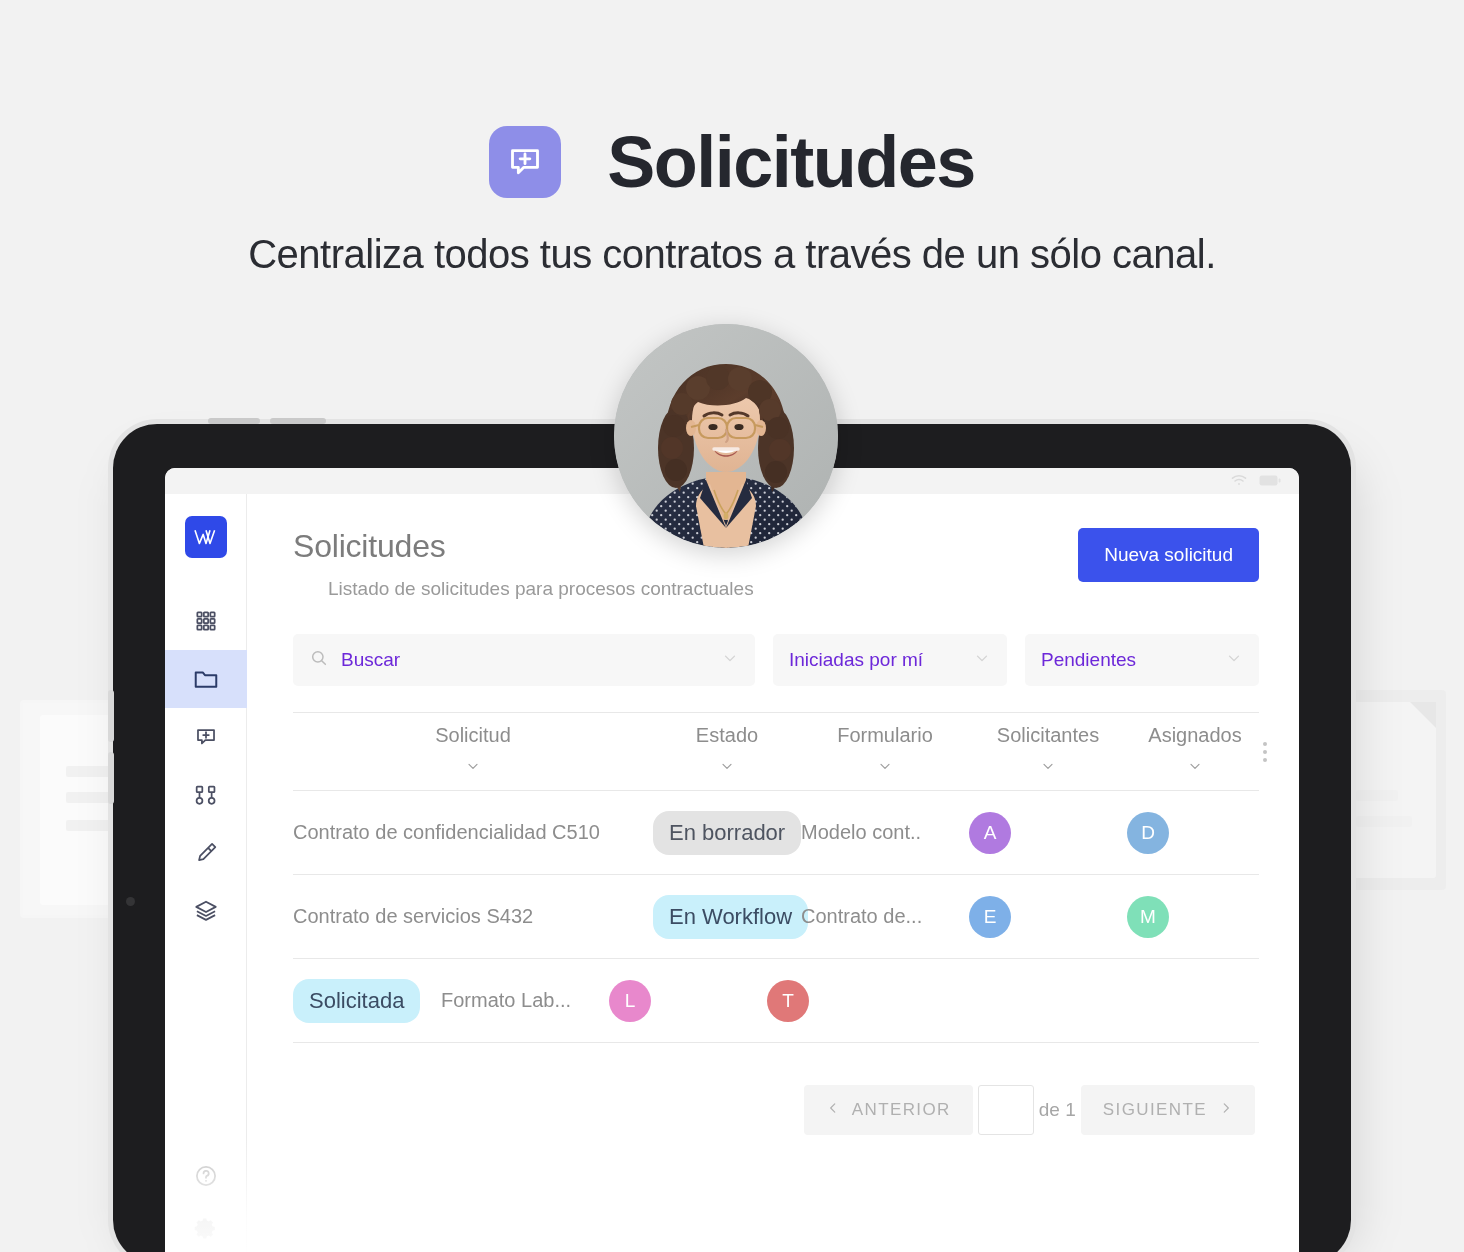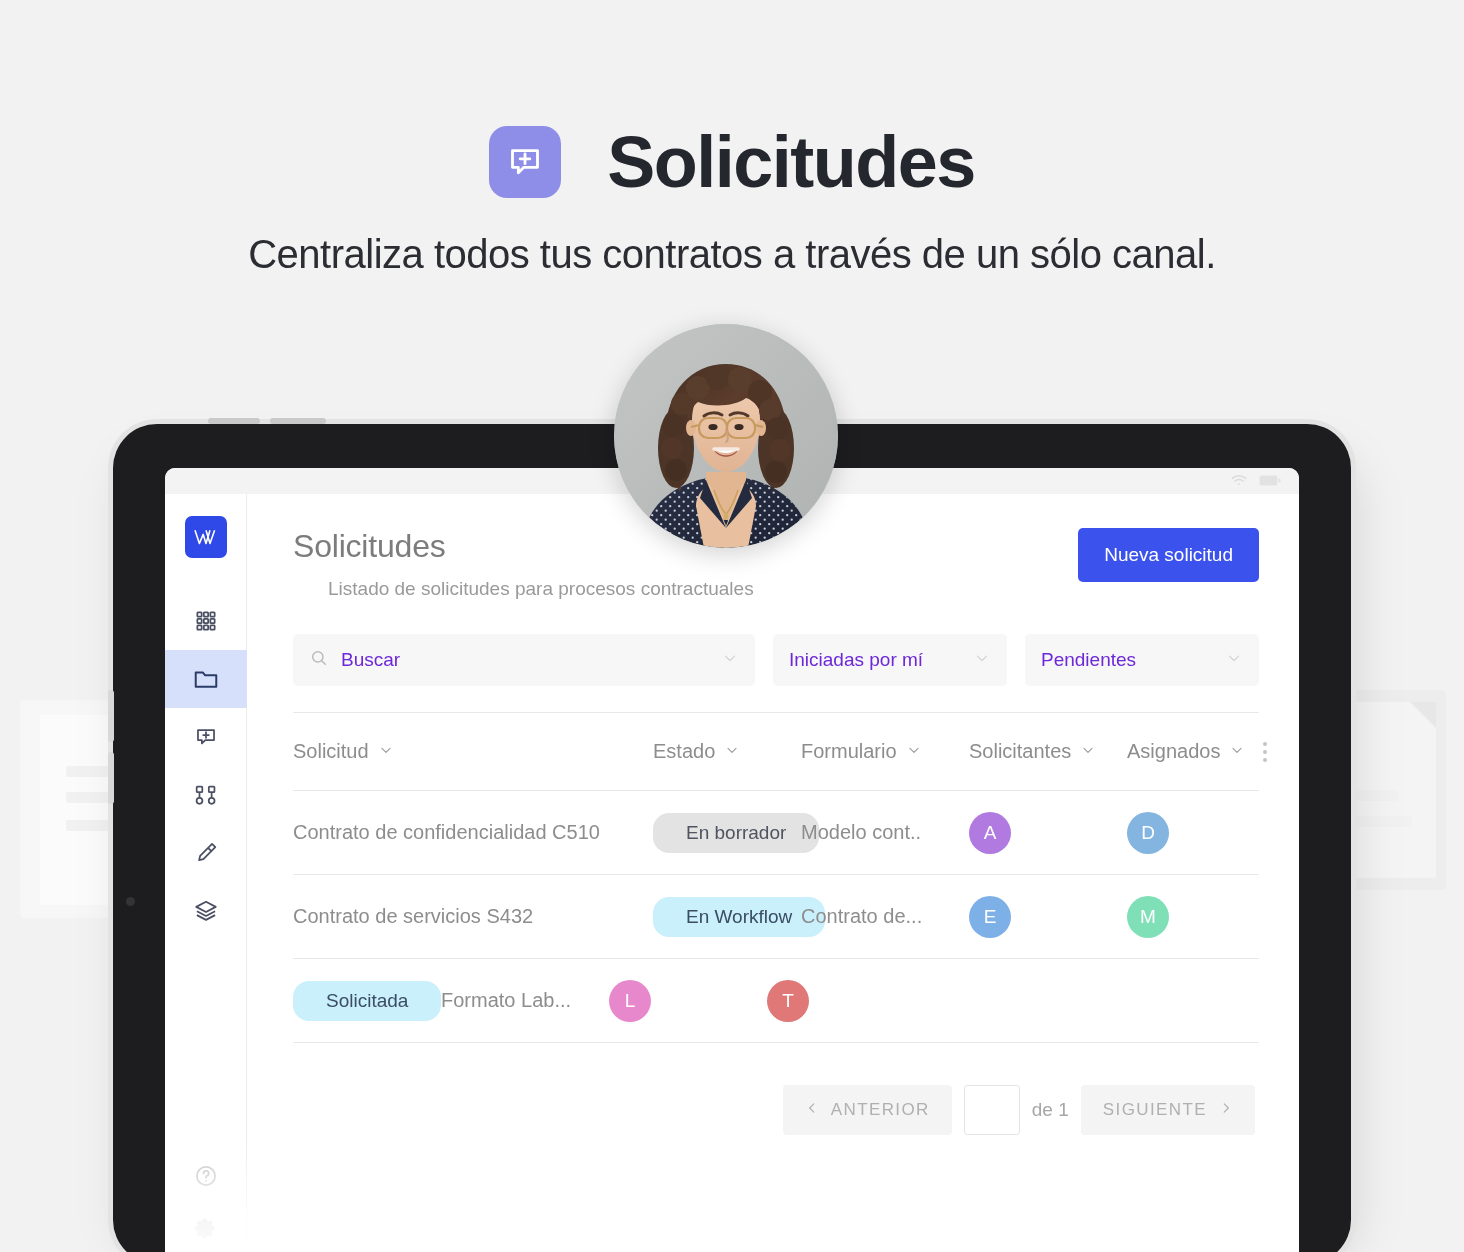--- a/index.html
+++ b/index.html
@@ -172,50 +172,50 @@
   .chev { opacity: .6; flex: none; }
 
   
   .table { margin-top: 26px; border-top: 1px solid #e8e8e8; }
   .trow {
     display: flex; align-items: center;
     border-bottom: 1px solid #e8e8e8;
     height: 84px;
   }
   .thead { height: 78px; border-bottom: 1px solid #e8e8e8; color: #8d8d8d; font-size: 20px; }
-  .th { display: flex; align-items: center; gap: 9px; white-space: nowrap; }
+  .th { display: flex; align-items: center; gap: 9px; white-space: nowrap; flex-direction: column; }
   .c-solicitud { width: 360px; flex: none; }
   .c-estado    { width: 148px; flex: none; }
   .c-formulario{ width: 168px; flex: none; }
   .c-solicitantes { width: 158px; flex: none; }
   .c-asignados { width: 136px; flex: none; align-items: center; }
   .c-more { flex: 1; display: flex; justify-content: flex-end; padding-right: 4px; }
 
   .cell-text { color: #8d8d8d; font-size: 20px; white-space: nowrap; }
   .badge {
-    display: inline-block; padding: 9px 33px; border-radius: 16px;
-    font-size: 19px; white-space: nowrap;
+    display: inline-block; padding: 9px 16px; border-radius: 16px;
+    font-size: 22px; white-space: nowrap;
   }
   .badge-draft    { background: #e3e3e3; color: #4e5460; }
   .badge-workflow { background: #c9f0fb; color: #3b4c63; }
   .badge-requested{ background: #c9f0fb; color: #3b4c63; }
 
   .avatar {
     width: 42px; height: 42px; border-radius: 50%;
     display: flex; align-items: center; justify-content: center;
     color: #fff; font-size: 19px;
   }
 
   .kebab { display: flex; flex-direction: column; gap: 4px; }
   .kebab i { width: 4px; height: 4px; border-radius: 50%; background: #c4c4c4; display: block; }
 
   
   .pagination {
     display: flex; align-items: center; justify-content: flex-end;
-    gap: 12px; margin-top: 42px; padding-right: 4px;
+    gap: 5px; margin-top: 42px; padding-right: 4px;
   }
   .pg-btn {
     background: #f4f4f4; border: none; font-family: inherit;
     color: #b0b0b0; font-size: 17px; letter-spacing: 1.4px;
     padding: 15px 22px; border-radius: 4px; cursor: pointer;
     display: flex; align-items: center; gap: 12px;
   }
   .pg-input {
     width: 56px; height: 50px; border: 1px solid #e4e4e4;
     background: #fff; border-radius: 3px;

